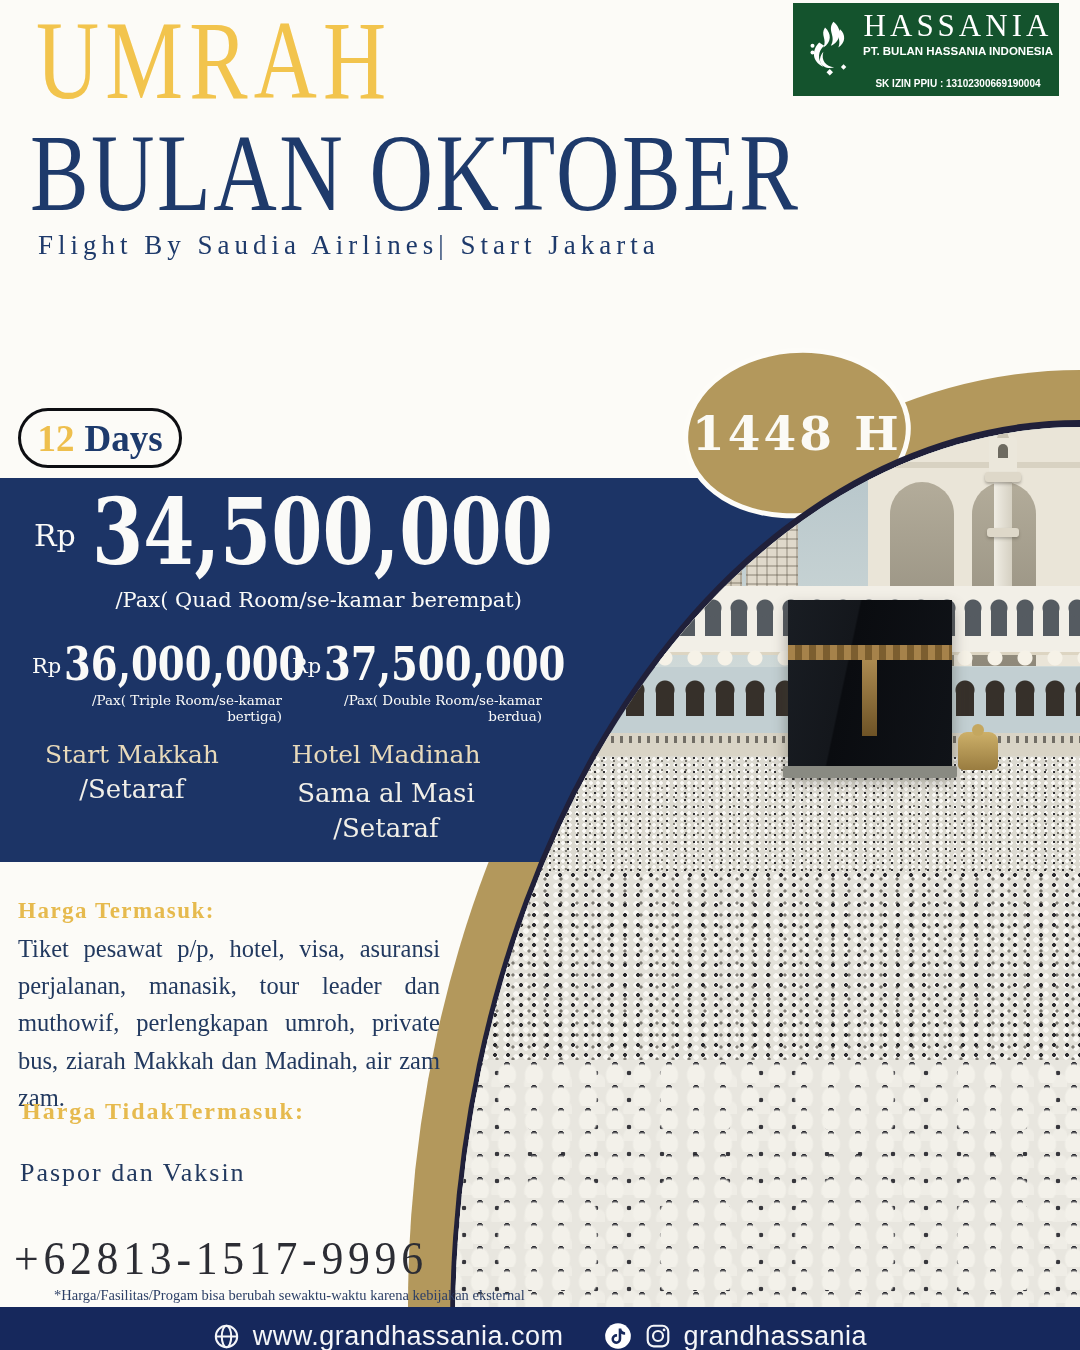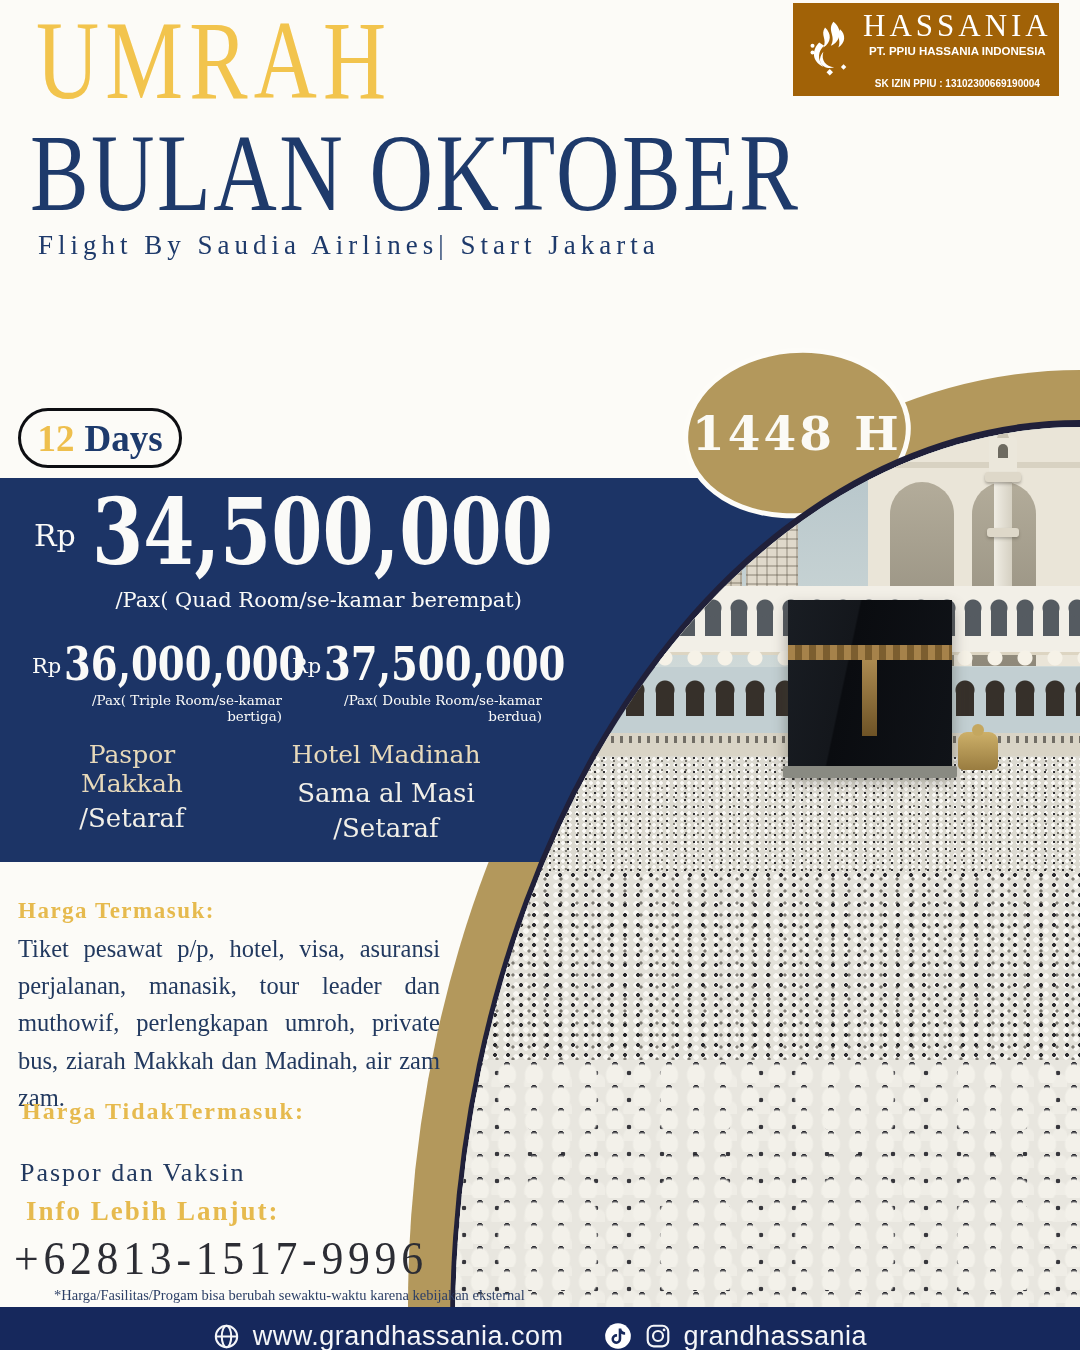--- a/index.html
+++ b/index.html
@@ -71,21 +71,21 @@
   .k-door{left:74px;top:60px;width:15px;height:76px;background:linear-gradient(#ab8a50,#6e5326);}
   .k-base{left:-5px;bottom:-6px;width:174px;height:12px;background:#898a82;border-radius:2px;}
   .maqam{left:503px;top:305px;width:40px;height:38px;background:linear-gradient(#cdb069,#997c40);border-radius:9px 9px 5px 5px;}
   .maqam::after{content:'';position:absolute;left:14px;top:-8px;width:12px;height:12px;border-radius:50%;background:#c4a75f;}
 
   
   .title1{position:absolute;left:36px;top:2px;font-size:112px;line-height:1.05;color:#f2c44d;letter-spacing:8px;transform:scaleX(.78);transform-origin:left top;white-space:nowrap;}
   .title2{position:absolute;left:30px;top:116px;font-size:110px;line-height:1.05;color:#1e3a6b;letter-spacing:3px;transform:scaleX(.80);transform-origin:left top;white-space:nowrap;}
   .subtitle{position:absolute;left:38px;top:230px;font-size:27px;color:#1e3a6b;letter-spacing:5px;white-space:nowrap;}
 
-  .logo-box{position:absolute;left:793px;top:3px;width:266px;height:93px;background:#a16207;display:flex;align-items:center;gap:8px;padding:6px 10px 6px 12px;box-sizing:border-box;}
+  .logo-box{position:absolute;left:793px;top:3px;width:266px;height:93px;background:#14532d;display:flex;align-items:center;gap:8px;padding:6px 10px 6px 12px;box-sizing:border-box;}
   .logo-mark svg{width:50px;height:66px;display:block;}
   .logo-text{display:flex;flex-direction:column;align-items:center;line-height:1;flex:1;}
   .logo-brand{font-size:31px;letter-spacing:4px;color:#fff;}
   .logo-company{font-family:"Liberation Sans",sans-serif;font-weight:bold;font-size:11.5px;color:#fff;margin-top:5px;white-space:nowrap;}
   .logo-license{font-family:"Liberation Sans",sans-serif;font-weight:bold;font-size:10px;color:#fff;margin-top:21px;white-space:nowrap;}
 
   .days-badge{position:absolute;left:18px;top:408px;width:164px;height:60px;border:3.5px solid #0d0e12;border-radius:34px;display:flex;align-items:center;justify-content:center;gap:10px;background:#fcfbf7;box-sizing:border-box;}
   .days-num{font-weight:bold;font-size:37px;color:#eebf4d;}
   .days-unit{font-weight:bold;font-size:37px;color:#1d3a6c;}
 
@@ -138,21 +138,21 @@
 
     <div class="opt-rp1">Rp</div>
     <div class="opt-amt1">36,000,000</div>
     <div class="opt-note1">/Pax( Triple Room/se-kamar bertiga)</div>
 
     <div class="opt-rp2">Rp</div>
     <div class="opt-amt2">37,500,000</div>
     <div class="opt-note2">/Pax( Double Room/se-kamar berdua)</div>
 
     <div class="hotel-col hotel1">
-      <div class="hotel-title">Paspor Makkah</div>
+      <div class="hotel-title">Start Makkah</div>
       <div class="hotel-note">/Setaraf</div>
     </div>
     <div class="hotel-col hotel2">
       <div class="hotel-title">Hotel Madinah</div>
       <div class="hotel-name">Sama al Masi</div>
       <div class="hotel-note">/Setaraf</div>
     </div>
   </div>
 
   <div class="blob-1448">
@@ -206,37 +206,36 @@
         <path d="M17 27c-9 9-9 23 5 29-8-9-6-19 1-25z"></path>
         <path d="M22 38c-3 11 3 17 13 19-15 3-22-8-13-19z"></path>
         <circle cx="9" cy="31" r="2.4"></circle>
         <circle cx="9" cy="39" r="2.4"></circle>
         <rect x="27" y="60" width="5.5" height="5.5" transform="rotate(45 29.7 62.7)"></rect>
         <rect x="44" y="54" width="4.6" height="4.6" transform="rotate(45 46.3 56.3)"></rect>
       </svg>
     </span>
     <span class="logo-text">
       <span class="logo-brand">HASSANIA</span>
-      <span class="logo-company">PT. PPIU HASSANIA INDONESIA</span>
+      <span class="logo-company">PT. BULAN HASSANIA INDONESIA</span>
       <span class="logo-license">SK IZIN PPIU : 13102300669190004</span>
     </span>
   </div>
 
   <div class="days-badge">
     <span class="days-num">12</span>
     <span class="days-unit">Days</span>
   </div>
 
   <div class="sec-h includes-h">Harga Termasuk:</div>
   <div class="includes-b">Tiket pesawat p/p, hotel, visa, asuransi perjalanan, manasik, tour leader dan muthowif, perlengkapan umroh, private bus, ziarah Makkah dan Madinah, air zam zam.</div>
 
   <div class="sec-h excludes-h">Harga TidakTermasuk:</div>
   <div class="excludes-b">Paspor dan Vaksin</div>
 
-  <div class="sec-h contact-h">Info Lebih Lanjut:</div>
   <div class="phone">+62813-1517-9996</div>
 
   <div class="disclaimer">*Harga/Fasilitas/Progam bisa berubah sewaktu-waktu karena kebijakan eksternal</div>
 
   <div class="footer">
     <span class="f-ic">
       <svg width="27" height="27" viewBox="0 0 24 24" fill="none" stroke="#f4f5f8" stroke-width="1.8" xmlns="http://www.w3.org/2000/svg">
         <circle cx="12" cy="12" r="9.5"></circle>
         <ellipse cx="12" cy="12" rx="4.2" ry="9.5"></ellipse>
         <line x1="2.5" y1="12" x2="21.5" y2="12"></line>

